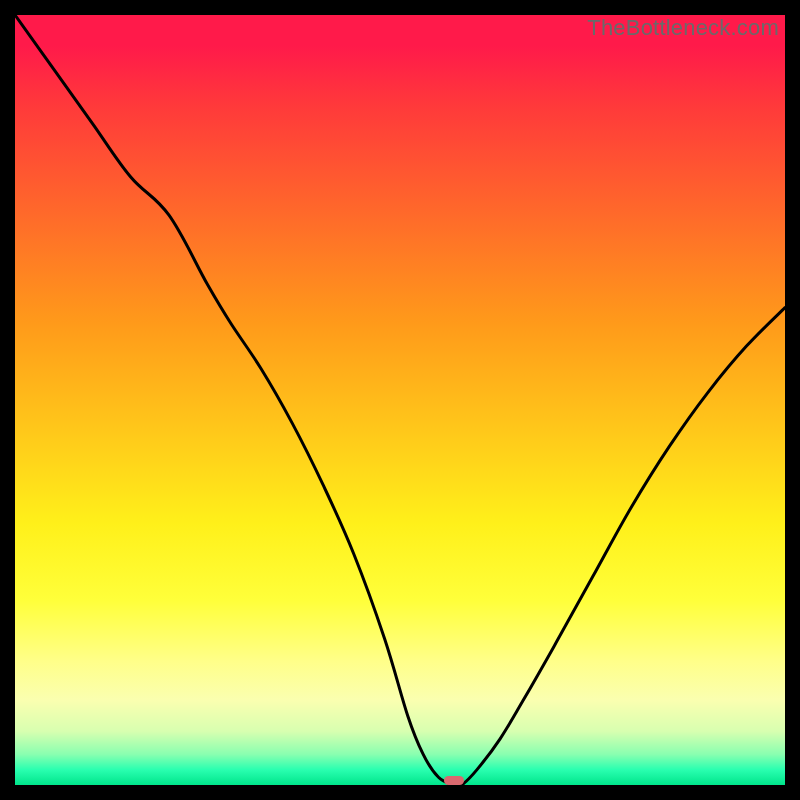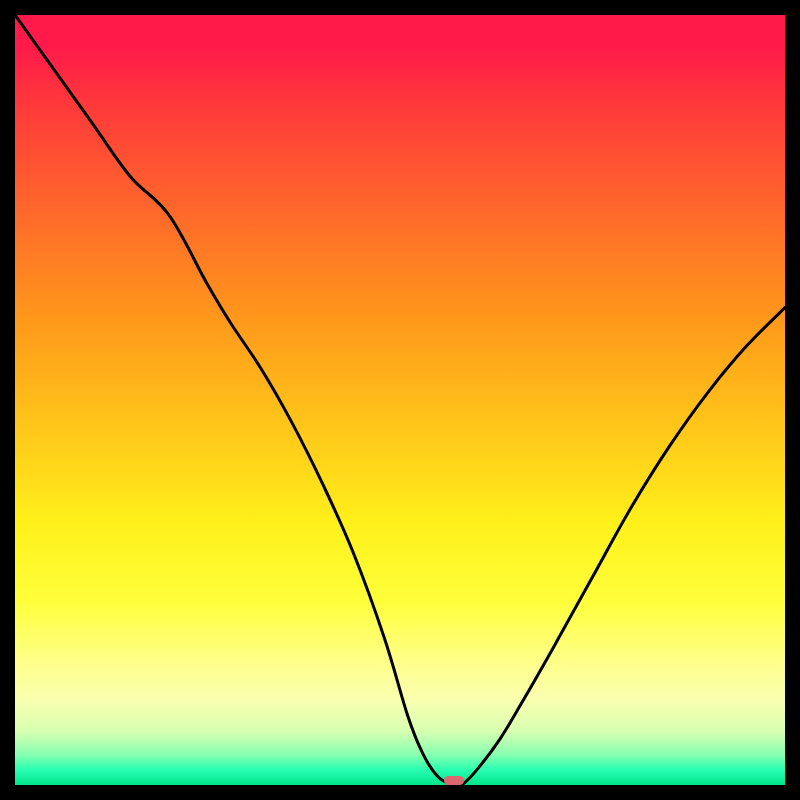--- a/index.html
+++ b/index.html
@@ -61,18 +61,19 @@
     position: absolute;
     background: #d9696f;
     border-radius: 7px;
   }
 </style>
 </head>
 <body>
 
 <div class="frame">
   <div class="plot-area">
+    <div class="watermark">TheBottleneck.com</div>
     <svg class="curve" viewBox="0 0 770 770" preserveAspectRatio="none">
       <path id="curve-path" d="M 0.0 0.0 C 6.9 9.7, 24.6 34.5, 38.5 53.9 C 52.4 73.3, 63.1 88.4, 77.0 107.8 C 90.9 127.2, 101.6 145.1, 115.5 161.7 C 129.4 178.3, 140.1 180.8, 154.0 200.2 C 167.9 219.6, 181.4 250.1, 192.5 269.5 C 203.6 288.9, 205.9 292.8, 215.6 308.0 C 225.3 323.2, 235.3 336.2, 246.4 354.2 C 257.5 372.2, 266.1 387.3, 277.2 408.1 C 288.3 428.9, 296.9 446.1, 308.0 469.7 C 319.1 493.3, 327.7 511.3, 338.8 539.0 C 349.9 566.7, 359.9 594.6, 369.6 623.7 C 379.3 652.8, 385.8 679.9, 392.7 700.7 C 399.6 721.5, 402.6 728.1, 408.1 739.2 C 413.6 750.3, 418.0 756.8, 423.5 762.3 C 429.0 767.8, 434.7 768.6, 438.9 770.0 C 443.1 771.4, 442.4 772.8, 446.6 770.0 C 450.8 767.2, 455.1 762.9, 462.0 754.6 C 468.9 746.3, 476.8 736.3, 485.1 723.8 C 493.4 711.3, 498.5 701.9, 508.2 685.3 C 517.9 668.7, 526.5 653.6, 539.0 631.4 C 551.5 609.2, 563.6 587.0, 577.5 562.1 C 591.4 537.2, 602.1 516.4, 616.0 492.8 C 629.9 469.2, 640.6 452.0, 654.5 431.2 C 668.4 410.4, 679.1 395.3, 693.0 377.3 C 706.9 359.3, 717.6 346.3, 731.5 331.1 C 745.4 315.9, 763.1 299.5, 770.0 292.6" fill="none" stroke="#000000" stroke-width="3" stroke-linecap="round" stroke-linejoin="round"></path>
     </svg>
     <div id="marker" class="marker" style="left: 428.89px; top: 760.76px; width: 20.02px; height: 9.24px; background: rgb(217, 105, 111);"></div>
   </div>
 </div>
 
 </body></html>

